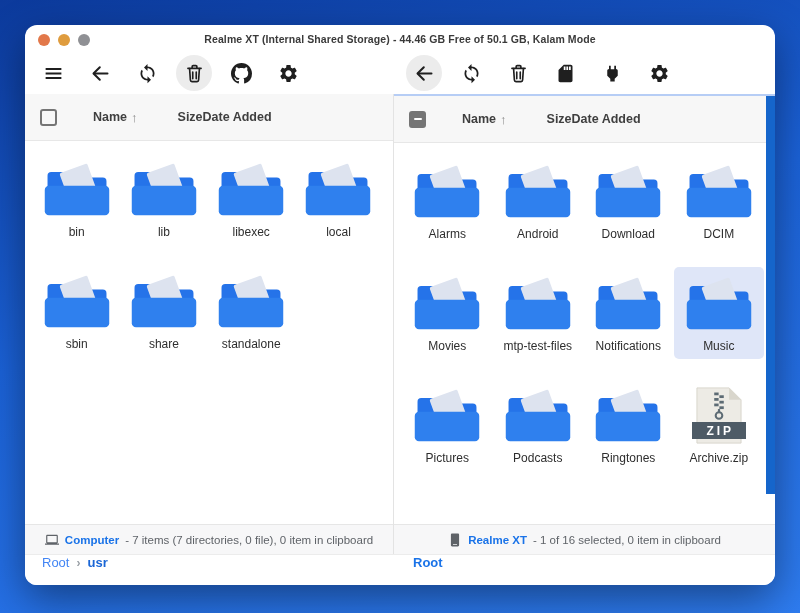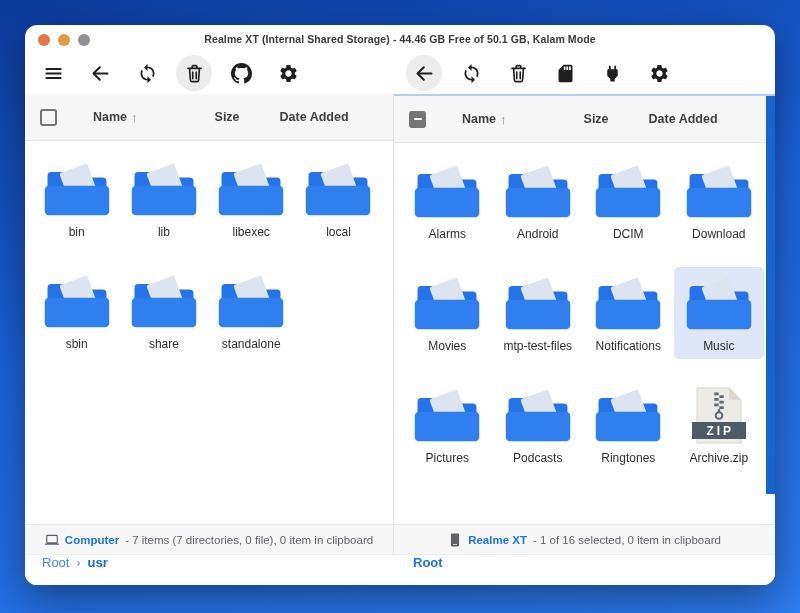--- a/index.html
+++ b/index.html
@@ -45,22 +45,22 @@
     height: 47px; flex: 0 0 auto; background: #f7f7f7; border-bottom: 1px solid #e7e7e7;
     display: flex; align-items: center; font-size: 12.5px; font-weight: 600; color: #3f3f3f;
   }
   .checkbox { width: 17px; height: 17px; margin-left: 15px; border-radius: 3px;
               border: 2px solid #757575; background: #f7f7f7; padding: 0; cursor: pointer; position: relative; }
   .checkbox.indet { background: #757575; border-color: #757575; }
   .checkbox.indet::after { content: ""; position: absolute; left: 2.5px; right: 2.5px; top: 50%;
               height: 2.5px; margin-top: -1.25px; background: #fff; border-radius: 1px; }
   .hdr-name { margin-left: 36px; display: flex; align-items: center; gap: 4px; cursor: pointer; }
   .sort-arrow { color: #8a8a8a; font-weight: 400; font-size: 13px; }
-  .hdr-size { margin-left: 77px; cursor: pointer; }
-  .hdr-date { margin-left: 40px; cursor: pointer; }
+  .hdr-size { margin-left: 40px; cursor: pointer; }
+  .hdr-date { cursor: pointer; }
   
   .grid { flex: 1; min-height: 0; overflow: hidden; padding: 12px 8px 0 8px;
           display: flex; flex-wrap: wrap; align-content: flex-start; row-gap: 20px; }
   .tile { width: 24.8%; display: flex; flex-direction: column; align-items: center;
           padding: 8px 0 6px 0; border-radius: 5px; cursor: pointer; text-align: center; }
   .tile.selected { background: #dfe6f8; }
   .f-ic { width: 70px; height: 57px; overflow: visible; }
   symbol { overflow: visible; }
   .t-label { margin-top: 7px; font-size: 12px; color: #2e2e2e; white-space: nowrap; }
   .zip-wrap { position: relative; width: 56px; height: 57px; margin: 0 7px; }
@@ -315,27 +315,27 @@
           <div class="tile">
             <svg class="f-ic">
                 <use href="#sym-folder"></use>
               </svg>
             <div class="t-label">Android</div>
           </div>
           <div class="tile">
             <svg class="f-ic">
                 <use href="#sym-folder"></use>
               </svg>
+            <div class="t-label">Download</div>
+          </div>
+          <div class="tile">
+            <svg class="f-ic">
+                <use href="#sym-folder"></use>
+              </svg>
             <div class="t-label">DCIM</div>
-          </div>
-          <div class="tile">
-            <svg class="f-ic">
-                <use href="#sym-folder"></use>
-              </svg>
-            <div class="t-label">Download</div>
           </div>
           <div class="tile">
             <svg class="f-ic">
                 <use href="#sym-folder"></use>
               </svg>
             <div class="t-label">Movies</div>
           </div>
           <div class="tile">
             <svg class="f-ic">
                 <use href="#sym-folder"></use>

